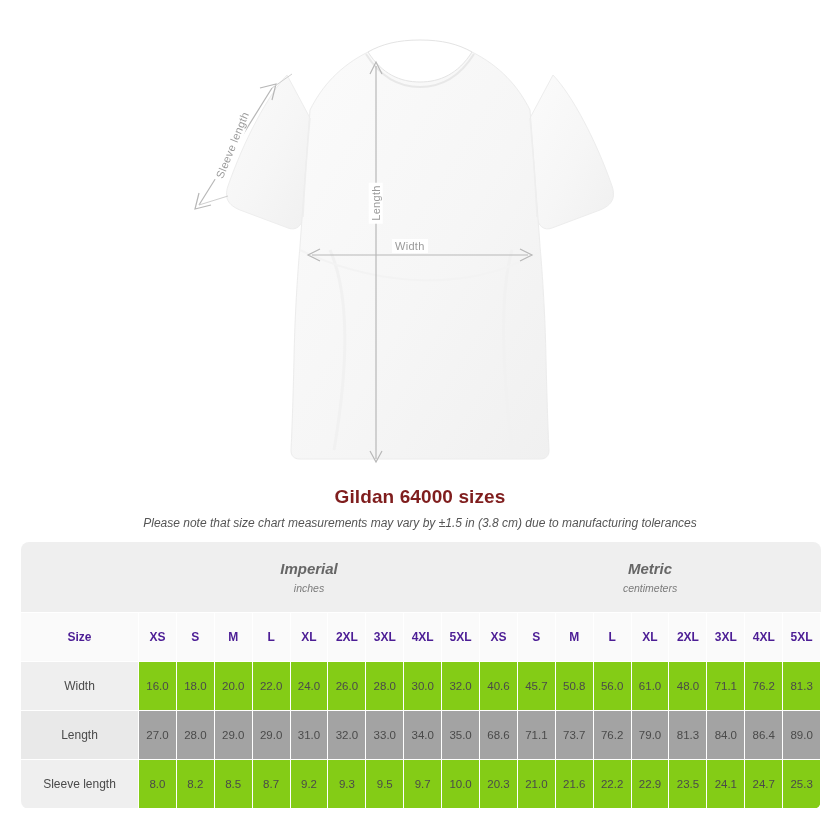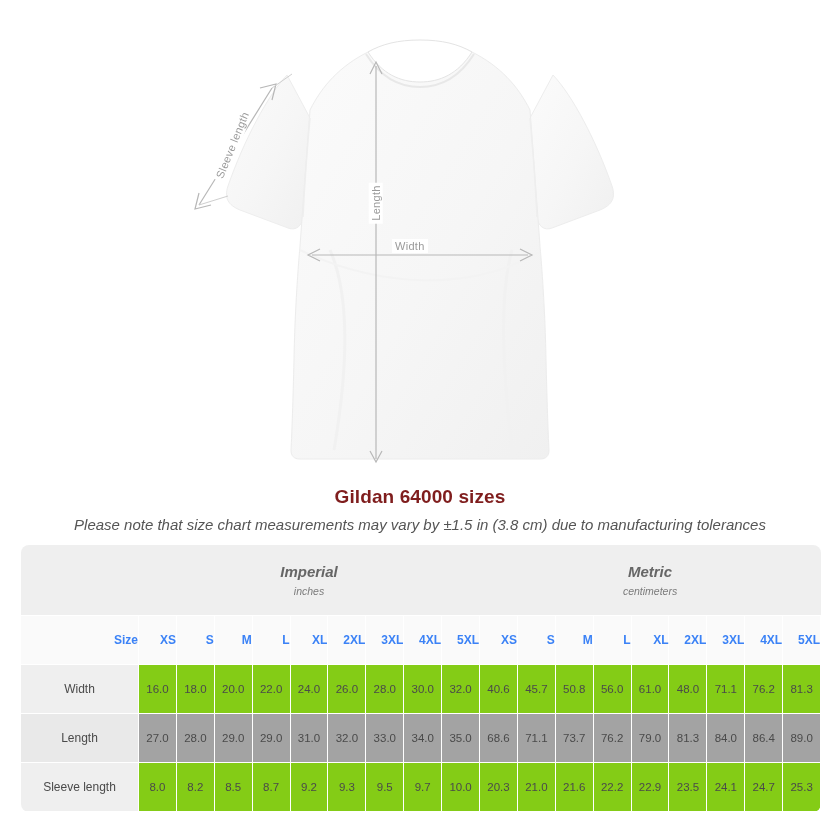--- a/index.html
+++ b/index.html
@@ -56,21 +56,21 @@
     text-align: center;
     font-size: 19px;
     font-weight: bold;
     color: #7f1d1d;
     margin: 0;
     padding: 6px 0 0 0;
     letter-spacing: 0.1px;
   }
   .chart-note {
     text-align: center;
-    font-size: 15px;
+    font-size: 12px;
     font-style: italic;
     color: #555555;
     margin: 0;
     padding: 8px 0 12px 0;
   }
 
   
   .table-wrap {
     padding: 0 20px;
     box-sizing: border-box;
@@ -117,22 +117,21 @@
     background: #efefef;
     font-weight: bold;
     font-size: 12px;
     color: #3d3d3d;
     width: 118px;
   }
   tr.head-row td, tr.head-row th {
     background: #fafafa;
     font-weight: bold;
     font-size: 12px;
-    color: #3b82f6;
-    text-align: right;
+    color: #4c1d95;
   }
   tr.body-row td.val {
     background: #84cc16;
   }
   tr.alt td.val {
     background: #a3a3a3;
   }
   tr.alt td.rowhead {
     background: #e9e9e9;
   }

